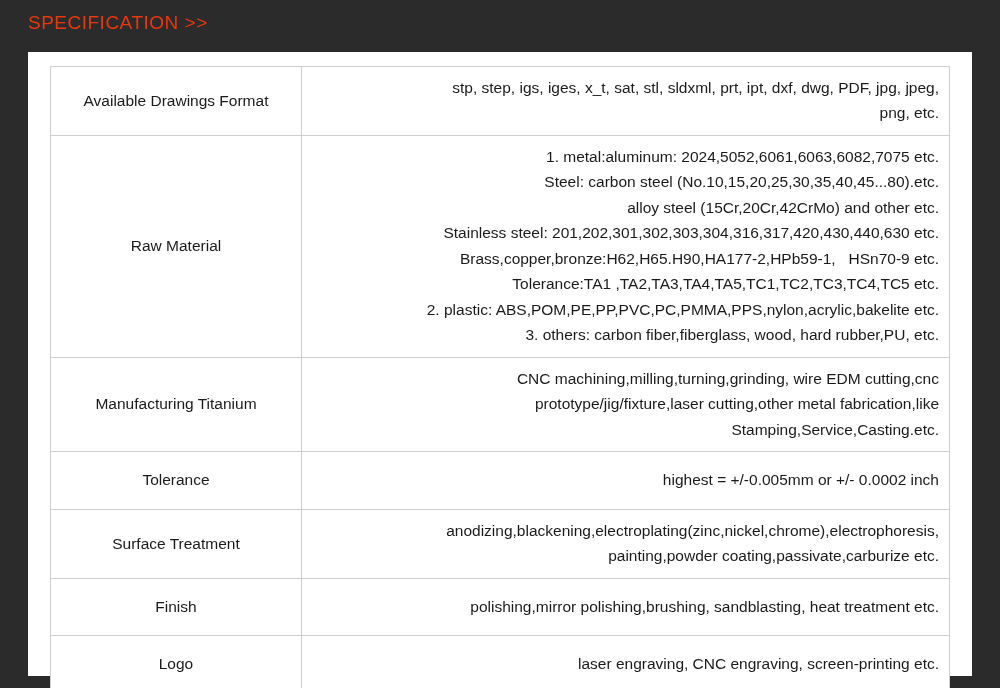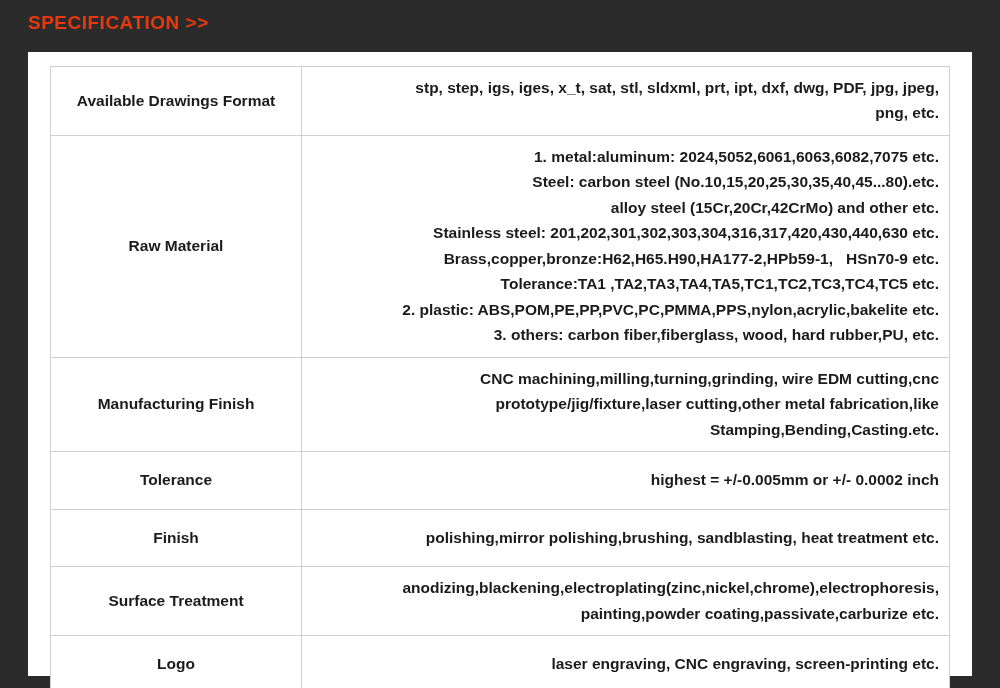--- a/index.html
+++ b/index.html
@@ -11,21 +11,20 @@
     height: 688px;
     background: #2b2b2b;
     font-family: "Liberation Sans", sans-serif;
     overflow: hidden;
   }
   .page {
     position: relative;
     width: 1000px;
     height: 516px;
     box-sizing: border-box;
-    font-weight: bold;
   }
   .spec-header {
     position: absolute;
     left: 28px;
     top: 12px;
     color: #e8380d;
     font-size: 19px;
     letter-spacing: 0.5px;
     font-family: "Liberation Sans", sans-serif;
     white-space: nowrap;
@@ -103,48 +102,48 @@
             <p class="indent-2">alloy steel (15Cr,20Cr,42CrMo) and other etc.</p>
             <p class="indent-3">Stainless steel: 201,202,301,302,303,304,316,317,420,430,440,630 etc.</p>
             <p class="indent-3">Brass,copper,bronze:H62,H65.H90,HA177-2,HPb59-1,   HSn70-9 etc.</p>
             <p class="indent-3">Tolerance:TA1 ,TA2,TA3,TA4,TA5,TC1,TC2,TC3,TC4,TC5 etc.</p>
             <p>2. plastic: ABS,POM,PE,PP,PVC,PC,PMMA,PPS,nylon,acrylic,bakelite etc.</p>
             <p>3. others: carbon fiber,fiberglass, wood, hard rubber,PU, etc.</p>
           </td>
         </tr>
 
         <tr>
-          <td class="label">Manufacturing Finish</td>
+          <td class="label">Manufacturing Titanium</td>
           <td class="value">
             <p>CNC machining,milling,turning,grinding, wire EDM cutting,cnc</p>
             <p>prototype/jig/fixture,laser cutting,other metal fabrication,like</p>
-            <p>Stamping,Bending,Casting.etc.</p>
+            <p>Stamping,Service,Casting.etc.</p>
           </td>
         </tr>
 
         <tr>
           <td class="label">Tolerance</td>
           <td class="value">
             <p>highest = +/-0.005mm or +/- 0.0002 inch</p>
           </td>
         </tr>
 
 
         <tr>
-          <td class="label">Finish</td>
+          <td class="label">Surface Treatment</td>
           <td class="value">
-            <p>polishing,mirror polishing,brushing, sandblasting, heat treatment etc.</p>
+            <p>anodizing,blackening,electroplating(zinc,nickel,chrome),electrophoresis,</p>
+            <p>painting,powder coating,passivate,carburize etc.</p>
           </td>
         </tr>
 
         <tr>
-          <td class="label">Surface Treatment</td>
+          <td class="label">Finish</td>
           <td class="value">
-            <p>anodizing,blackening,electroplating(zinc,nickel,chrome),electrophoresis,</p>
-            <p>painting,powder coating,passivate,carburize etc.</p>
+            <p>polishing,mirror polishing,brushing, sandblasting, heat treatment etc.</p>
           </td>
         </tr>
 
         <tr>
           <td class="label">Logo</td>
           <td class="value">
             <p>laser engraving, CNC engraving, screen-printing etc.</p>
           </td>
         </tr>
 

